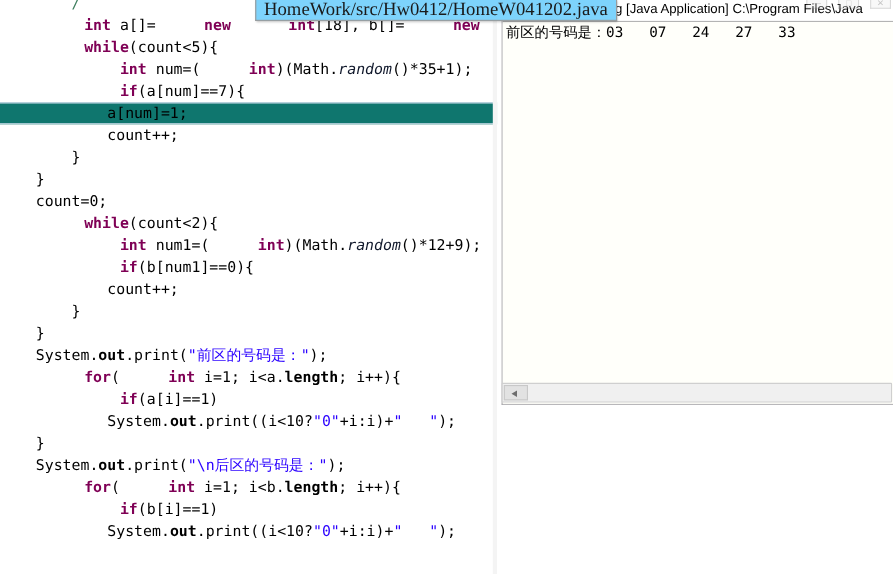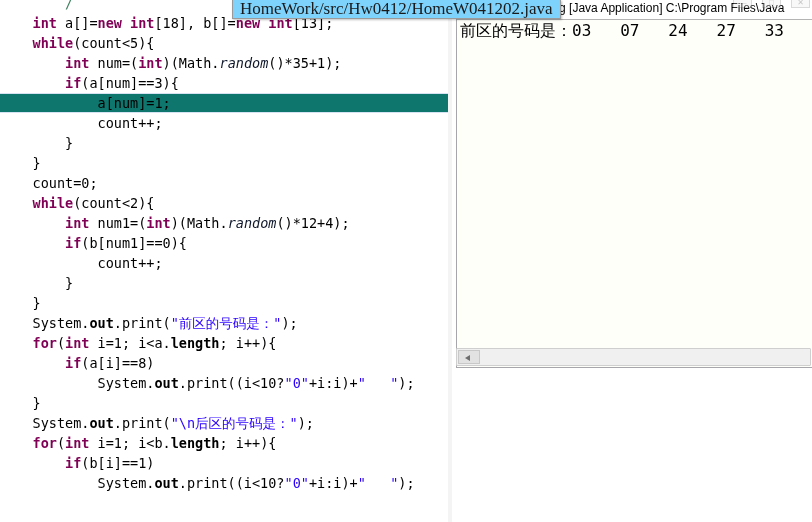--- a/index.html
+++ b/index.html
@@ -43,21 +43,21 @@
     font-family: "DejaVu Sans Mono", monospace;
     font-size: 13.5px;
     white-space: pre;
     color: #000000;
     padding-left: 0px;
   }
   .code-line.hl {
     background: #0f766e;
     box-shadow: inset 0 1px 0 #d6e2f2, inset 0 -1px 0 #d6e2f2;
   }
-  .kw        { color: #7f0055; font-weight: bold; }
+  .kw        { color: #7f0055; font-weight: bold; margin-left: 44px; }
   .str       { color: #2a00ff; }
   .cmt       { color: #3f7f5f; }
   .fld       { color: #000000; font-weight: bold; }
   .plain     { color: #000000; }
   .mth-it    { color: #0f172a; font-style: italic; }
 
   
   .editor-vscroll {
     position: absolute;
     right: 0;
@@ -108,21 +108,21 @@
     position: absolute;
     left: 0; right: 0;
     top: 20px; bottom: 0;
     background: #fffffa;
     overflow: hidden;
   }
   .console-line {
     height: 21px;
     line-height: 21px;
     font-family: "DejaVu Sans Mono", monospace;
-    font-size: 16px;
+    font-size: 13px;
     color: #000000;
     white-space: pre;
     padding-left: 3px;
   }
   .console-hscroll {
     position: absolute;
     left: 3px;
     right: 1px;
     bottom: 12px;
     height: 16px;
@@ -199,35 +199,35 @@
 <body>
 
 <div id="root">
 
   <div class="editor-pane">
     <div class="code-area" id="code-area">
         <div class="code-line"><span class="plain">        </span><span class="cmt">/</span></div>
         <div class="code-line"><span class="plain">    </span><span class="kw">int</span><span class="plain"> a[]=</span><span class="kw">new</span><span class="plain"> </span><span class="kw">int</span><span class="plain">[18], b[]=</span><span class="kw">new</span><span class="plain"> </span><span class="kw">int</span><span class="plain">[13];</span></div>
         <div class="code-line"><span class="plain">    </span><span class="kw">while</span><span class="plain">(count&lt;5){</span></div>
         <div class="code-line"><span class="plain">        </span><span class="kw">int</span><span class="plain"> num=(</span><span class="kw">int</span><span class="plain">)(Math.</span><span class="mth-it">random</span><span class="plain">()*35+1);</span></div>
-        <div class="code-line"><span class="plain">        </span><span class="kw">if</span><span class="plain">(a[num]==3){</span></div>
+        <div class="code-line"><span class="plain">        </span><span class="kw">if</span><span class="plain">(a[num]==7){</span></div>
         <div class="code-line hl"><span class="plain">            a[num]=1;</span></div>
         <div class="code-line"><span class="plain">            count++;</span></div>
         <div class="code-line"><span class="plain">        }</span></div>
         <div class="code-line"><span class="plain">    }</span></div>
         <div class="code-line"><span class="plain">    count=0;</span></div>
         <div class="code-line"><span class="plain">    </span><span class="kw">while</span><span class="plain">(count&lt;2){</span></div>
-        <div class="code-line"><span class="plain">        </span><span class="kw">int</span><span class="plain"> num1=(</span><span class="kw">int</span><span class="plain">)(Math.</span><span class="mth-it">random</span><span class="plain">()*12+4);</span></div>
+        <div class="code-line"><span class="plain">        </span><span class="kw">int</span><span class="plain"> num1=(</span><span class="kw">int</span><span class="plain">)(Math.</span><span class="mth-it">random</span><span class="plain">()*12+9);</span></div>
         <div class="code-line"><span class="plain">        </span><span class="kw">if</span><span class="plain">(b[num1]==0){</span></div>
         <div class="code-line"><span class="plain">            count++;</span></div>
         <div class="code-line"><span class="plain">        }</span></div>
         <div class="code-line"><span class="plain">    }</span></div>
         <div class="code-line"><span class="plain">    System.</span><span class="fld">out</span><span class="plain">.print(</span><span class="str">"前区的号码是："</span><span class="plain">);</span></div>
         <div class="code-line"><span class="plain">    </span><span class="kw">for</span><span class="plain">(</span><span class="kw">int</span><span class="plain"> i=1; i&lt;a.</span><span class="fld">length</span><span class="plain">; i++){</span></div>
-        <div class="code-line"><span class="plain">        </span><span class="kw">if</span><span class="plain">(a[i]==8)</span></div>
+        <div class="code-line"><span class="plain">        </span><span class="kw">if</span><span class="plain">(a[i]==1)</span></div>
         <div class="code-line"><span class="plain">            System.</span><span class="fld">out</span><span class="plain">.print((i&lt;10?</span><span class="str">"0"</span><span class="plain">+i:i)+</span><span class="str">"   "</span><span class="plain">);</span></div>
         <div class="code-line"><span class="plain">    }</span></div>
         <div class="code-line"><span class="plain">    System.</span><span class="fld">out</span><span class="plain">.print(</span><span class="str">"\n后区的号码是："</span><span class="plain">);</span></div>
         <div class="code-line"><span class="plain">    </span><span class="kw">for</span><span class="plain">(</span><span class="kw">int</span><span class="plain"> i=1; i&lt;b.</span><span class="fld">length</span><span class="plain">; i++){</span></div>
         <div class="code-line"><span class="plain">        </span><span class="kw">if</span><span class="plain">(b[i]==1)</span></div>
         <div class="code-line"><span class="plain">            System.</span><span class="fld">out</span><span class="plain">.print((i&lt;10?</span><span class="str">"0"</span><span class="plain">+i:i)+</span><span class="str">"   "</span><span class="plain">);</span></div>
       </div>
     <div class="editor-vscroll"></div>
   </div>
 

